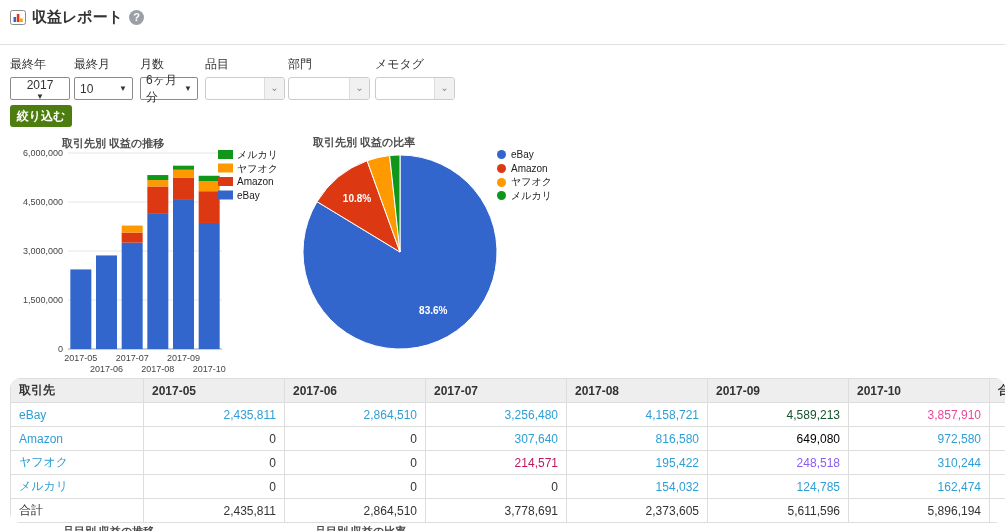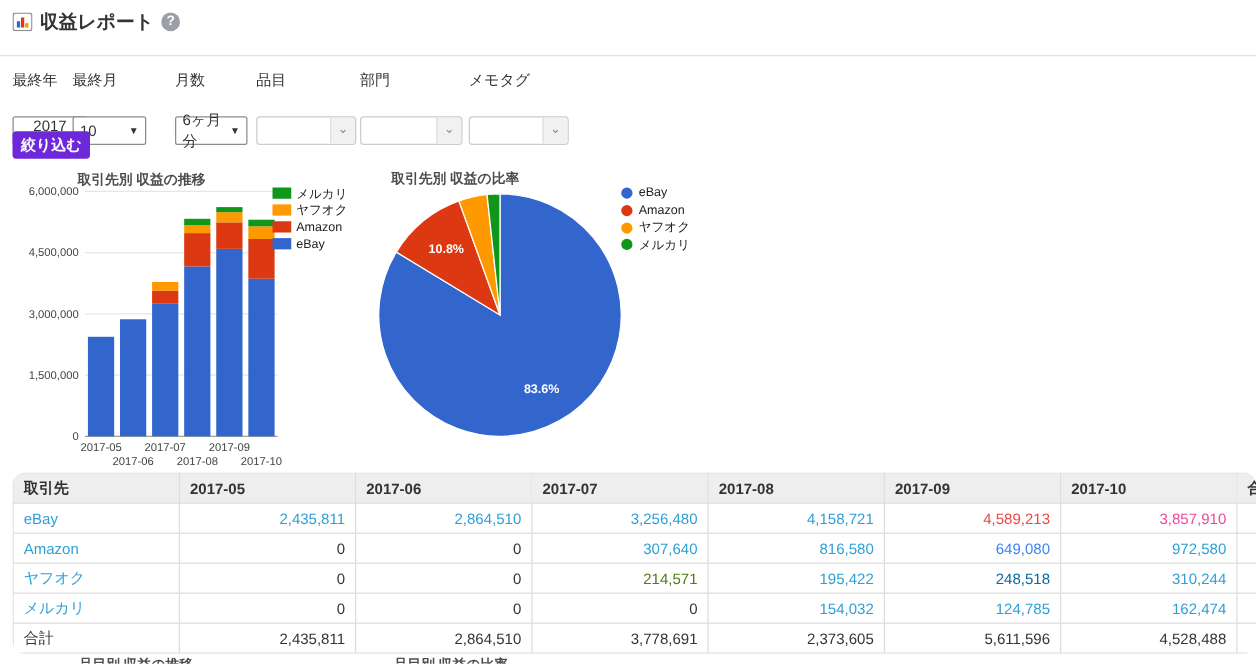--- a/index.html
+++ b/index.html
@@ -10,21 +10,21 @@
   
   #hdr { position:absolute; left:10px; top:8px; display:flex; align-items:center; gap:6px; }
   #hdr .ttl { font-size:15px; font-weight:bold; color:#333; }
   .help-ic { width:15px; height:15px; border-radius:50%; background:#9aa0a6; color:#fff;
     font-size:11px; font-weight:bold; text-align:center; line-height:15px; }
   #desc { position:absolute; left:10px; top:29px; font-size:12px; color:#444; }
   #divider { position:absolute; left:0; top:44px; width:1005px; height:1px; background:#e0e0e0; }
 
   
   .fgroup { position:absolute; top:56px; }
-  .flabel { font-size:12px; color:#333; margin-bottom:20px; }
+  .flabel { font-size:12px; color:#333; margin-bottom:4px; }
   .fselect { height:23px; border:1px solid #8c8c8c; border-radius:2px; background:#fff;
     font-size:12px; display:flex; align-items:center; padding:0 5px; justify-content:space-between; cursor:pointer; }
   .fselect .car { font-size:8px; color:#333; }
   .s2 { height:23px; border:1px solid #ccc; border-radius:3px; background:#fff;
     display:flex; align-items:center; justify-content:flex-end; cursor:pointer; overflow:hidden; }
   .s2 .chev { width:20px; height:21px; background:#f1f1f1; border-left:1px solid #ddd;
     color:#888; font-size:10px; text-align:center; line-height:20px; }
 
   #filterbtn { position:absolute; left:10px; top:105px; width:62px; height:22px;
     border:none; border-radius:3px; color:#fff; font-size:12px; font-weight:bold;
@@ -71,21 +71,21 @@
   </div>
   <div id="divider"></div>
 
   <div class="fgroup" style="left:10px;">
     <div class="flabel">最終年</div>
     <div class="fselect" style="width:60px;flex-direction:column;">
       <span>2017</span>
         <span class="car">▼</span>
     </div>
   </div>
-  <div class="fgroup" style="left:58px;">
+  <div class="fgroup" style="left:74px;">
     <div class="flabel">最終月</div>
     <div class="fselect" style="width:59px;">
       <span>10</span>
         <span class="car">▼</span>
     </div>
   </div>
   <div class="fgroup" style="left:140px;">
     <div class="flabel">月数</div>
     <div class="fselect" style="width:58px;">
       <span>6ヶ月分</span>
@@ -107,21 +107,21 @@
     </div>
   </div>
   <div class="fgroup" style="left:375px;">
     <div class="flabel">メモタグ</div>
     <div class="s2" style="width:80px;">
       <span></span>
         <span class="chev">⌄</span>
     </div>
   </div>
 
-  <button id="filterbtn" style="background: #6d28d9;">絞り込む</button>
+  <button id="filterbtn" style="background: #4d7c0f;">絞り込む</button>
 
   <div id="barchart" class="chartbox">
     <div class="ctitle" style="left:52px; top:3px;">取引先別 収益の推移</div>
     <svg id="barsvg" width="290" height="239">
         <line x1="58" y1="216" x2="212" y2="216" stroke="#9e9e9e" stroke-width="1"></line>
         <text x="53" y="219" text-anchor="end" font-size="9" fill="#444">0</text>
         <line x1="58" y1="167" x2="212" y2="167" stroke="#e6e6e6" stroke-width="1"></line>
         <text x="53" y="170" text-anchor="end" font-size="9" fill="#444">1,500,000</text>
         <line x1="58" y1="118" x2="212" y2="118" stroke="#e6e6e6" stroke-width="1"></line>
         <text x="53" y="121" text-anchor="end" font-size="9" fill="#444">3,000,000</text>
@@ -217,62 +217,62 @@
             <th>合計</th>
           </tr>
         </thead>
       <tbody id="tbody">
           <tr>
             <td class="name"><a style="color: rgb(46, 159, 214);">eBay</a></td>
             <td class="num"><a style="color: rgb(46, 159, 214);">2,435,811</a></td>
             <td class="num"><a style="color: rgb(46, 159, 214);">2,864,510</a></td>
             <td class="num"><a style="color: rgb(46, 159, 214);">3,256,480</a></td>
             <td class="num"><a style="color: rgb(46, 159, 214);">4,158,721</a></td>
-            <td class="num"><a style="color: #ef4444;">4,589,213</a></td>
+            <td class="num"><a style="color: #14532d;">4,589,213</a></td>
             <td class="num"><a style="color: #ec4899;">3,857,910</a></td>
             <td class="num"></td>
           </tr>
           <tr>
             <td class="name"><a style="color: rgb(46, 159, 214);">Amazon</a></td>
             <td class="num">0</td>
             <td class="num">0</td>
             <td class="num"><a style="color: rgb(46, 159, 214);">307,640</a></td>
             <td class="num"><a style="color: rgb(46, 159, 214);">816,580</a></td>
-            <td class="num"><a style="color: #3b82f6;">649,080</a></td>
+            <td class="num"><a style="color: #000000;">649,080</a></td>
             <td class="num"><a style="color: rgb(46, 159, 214);">972,580</a></td>
             <td class="num"></td>
           </tr>
           <tr>
             <td class="name"><a style="color: rgb(46, 159, 214);">ヤフオク</a></td>
             <td class="num">0</td>
             <td class="num">0</td>
-            <td class="num"><a style="color: #4d7c0f;">214,571</a></td>
+            <td class="num"><a style="color: #be185d;">214,571</a></td>
             <td class="num"><a style="color: rgb(46, 159, 214);">195,422</a></td>
-            <td class="num"><a style="color: #0369a1;">248,518</a></td>
+            <td class="num"><a style="color: #8b5cf6;">248,518</a></td>
             <td class="num"><a style="color: rgb(46, 159, 214);">310,244</a></td>
             <td class="num"></td>
           </tr>
           <tr>
             <td class="name"><a style="color: rgb(46, 159, 214);">メルカリ</a></td>
             <td class="num">0</td>
             <td class="num">0</td>
             <td class="num">0</td>
             <td class="num"><a style="color: rgb(46, 159, 214);">154,032</a></td>
             <td class="num"><a style="color: rgb(46, 159, 214);">124,785</a></td>
             <td class="num"><a style="color: rgb(46, 159, 214); text-align: right;">162,474</a></td>
             <td class="num"></td>
           </tr>
           <tr class="total">
             <td class="name">合計</td>
             <td class="num">2,435,811</td>
             <td class="num">2,864,510</td>
             <td class="num">3,778,691</td>
             <td class="num">2,373,605</td>
             <td class="num">5,611,596</td>
-            <td class="num">4,528,488</td>
+            <td class="num">5,896,194</td>
             <td class="num"></td>
           </tr>
         </tbody>
     </table>
   </div>
 
   <div id="bottom-titles">
     <div class="bt" style="left:63px;">品目別 収益の推移</div>
     <div class="bt" style="left:315px;">品目別 収益の比率</div>
   </div>

